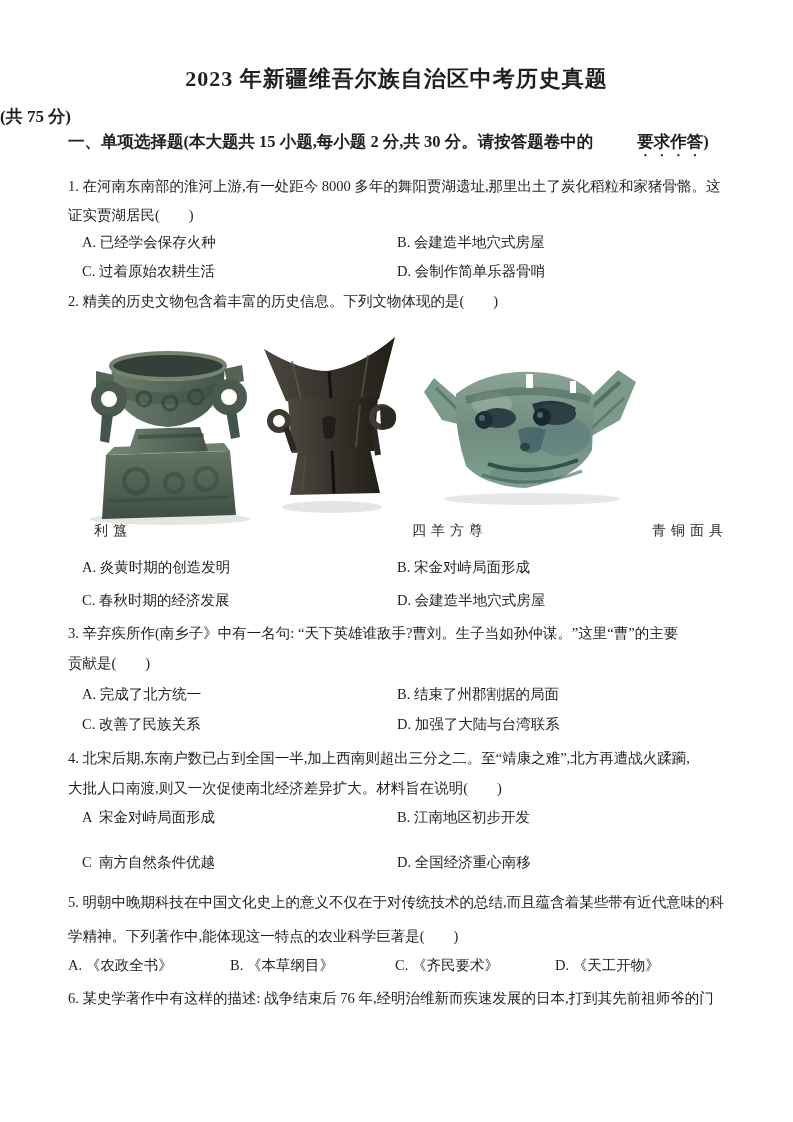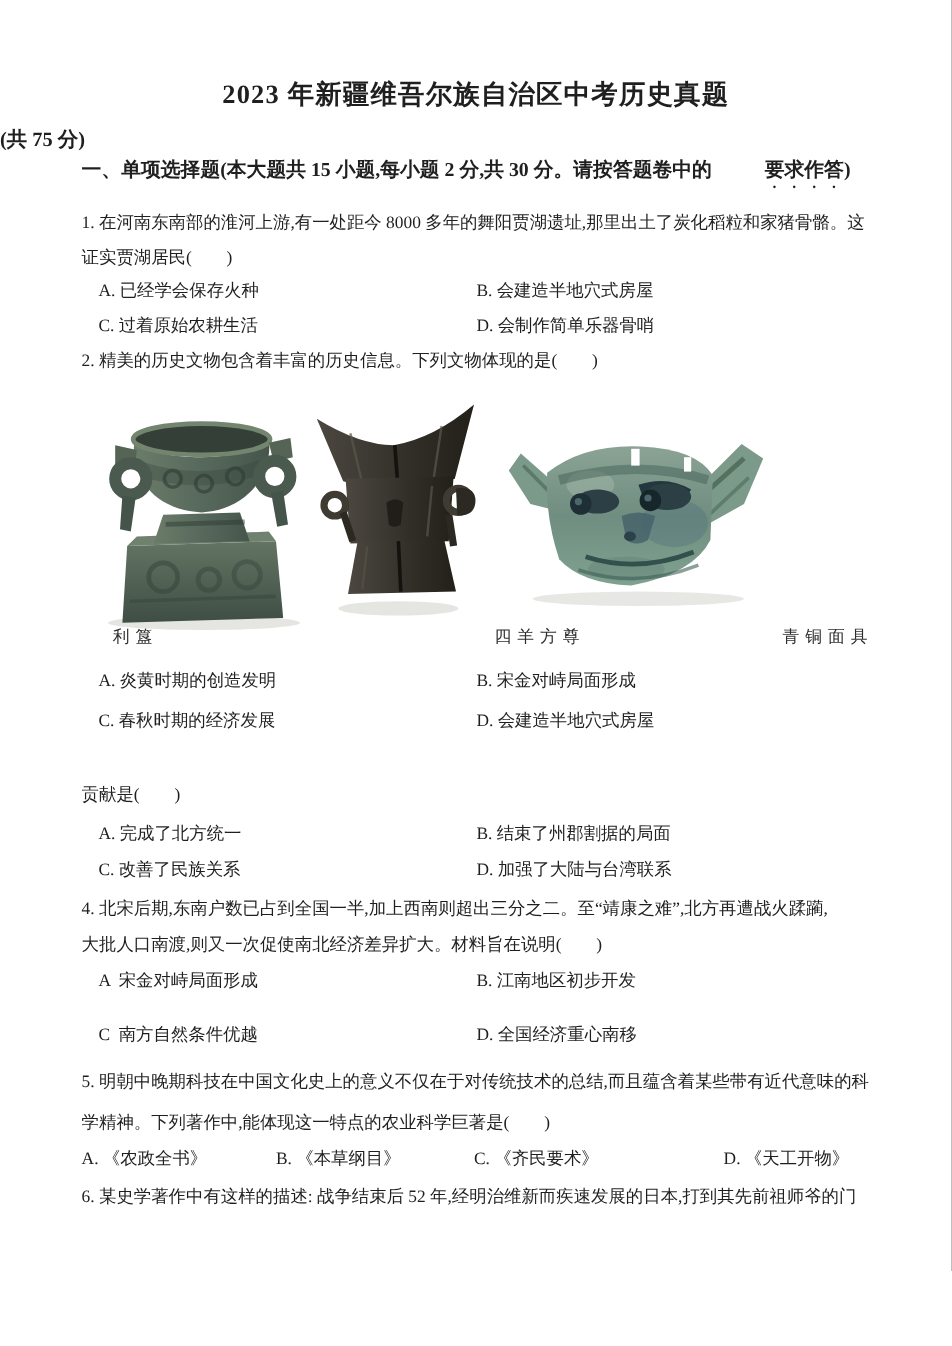--- a/index.html
+++ b/index.html
@@ -15,21 +15,21 @@
   .section-head{top:131px;left:68px;font-size:16.5px;font-weight:bold;}
   .emph{
     text-emphasis:filled dot #1f1f1f;text-emphasis-position:under right;margin-left:44px;
     -webkit-text-emphasis:filled dot #1f1f1f;-webkit-text-emphasis-position:under;
   }
   .tline{left:68px;font-size:14.5px;line-height:20px;width:700px;}
   .optrow{left:68px;width:680px;height:22px;font-size:14.5px;}
   .optrow span{position:absolute;top:0;white-space:pre;}
   .optA{left:0;margin-left:14px;}
   .optB{left:329px;}
-  .opt4A{left:0;} .opt4B{left:162px;} .opt4C{left:327px;} .opt4D{left:487px;margin-left:48px;}
+  .opt4A{left:0;} .opt4B{left:162px;} .opt4C{left:327px;} .opt4D{left:487px;}
   .caption{font-size:14px;letter-spacing:5px;color:#2d2d2d;}
   .artifact{position:absolute;}
   .footer{top:1066px;left:0;width:100%;text-align:center;font-size:19px;color:#a6a6a6;
     font-family:"Liberation Sans","DejaVu Sans",sans-serif;letter-spacing:.5px;}
 </style>
 </head>
 <body>
 
 <div class="page">
 
@@ -152,20 +152,21 @@
 
   <div class="abs optrow" style="top:558px">
     <span class="optA">A. 炎黄时期的创造发明</span>
     <span class="optB">B. 宋金对峙局面形成</span>
   </div>
   <div class="abs optrow" style="top:591px">
     <span class="optA">C. 春秋时期的经济发展</span>
     <span class="optB">D. 会建造半地穴式房屋</span>
   </div>
 
+  <div class="abs tline" style="top:623px">3. 辛弃疾所作(南乡子》中有一名句: “天下英雄谁敌手?曹刘。生子当如孙仲谋。”这里“曹”的主要</div>
   <div class="abs tline" style="top:653px">贡献是(        )</div>
   <div class="abs optrow" style="top:685px">
     <span class="optA">A. 完成了北方统一</span>
     <span class="optB">B. 结束了州郡割据的局面</span>
   </div>
   <div class="abs optrow" style="top:715px">
     <span class="optA">C. 改善了民族关系</span>
     <span class="optB">D. 加强了大陆与台湾联系</span>
   </div>
 
@@ -182,16 +183,16 @@
 
   <div class="abs tline" style="top:892px">5. 明朝中晚期科技在中国文化史上的意义不仅在于对传统技术的总结,而且蕴含着某些带有近代意味的科</div>
   <div class="abs tline" style="top:926px">学精神。下列著作中,能体现这一特点的农业科学巨著是(        )</div>
   <div class="abs optrow" style="top:956px">
     <span class="opt4A">A. 《农政全书》</span>
     <span class="opt4B">B. 《本草纲目》</span>
     <span class="opt4C">C. 《齐民要术》</span>
     <span class="opt4D">D. 《天工开物》</span>
   </div>
 
-  <div class="abs tline" style="top:988px">6. 某史学著作中有这样的描述: 战争结束后 52 年,经明治维新而疾速发展的日本,打到其先前祖师爷的门</div>
+  <div class="abs tline" style="top:988px">6. 某史学著作中有这样的描述: 战争结束后 76 年,经明治维新而疾速发展的日本,打到其先前祖师爷的门</div>
 
 
 </div>
 
 </body></html>

